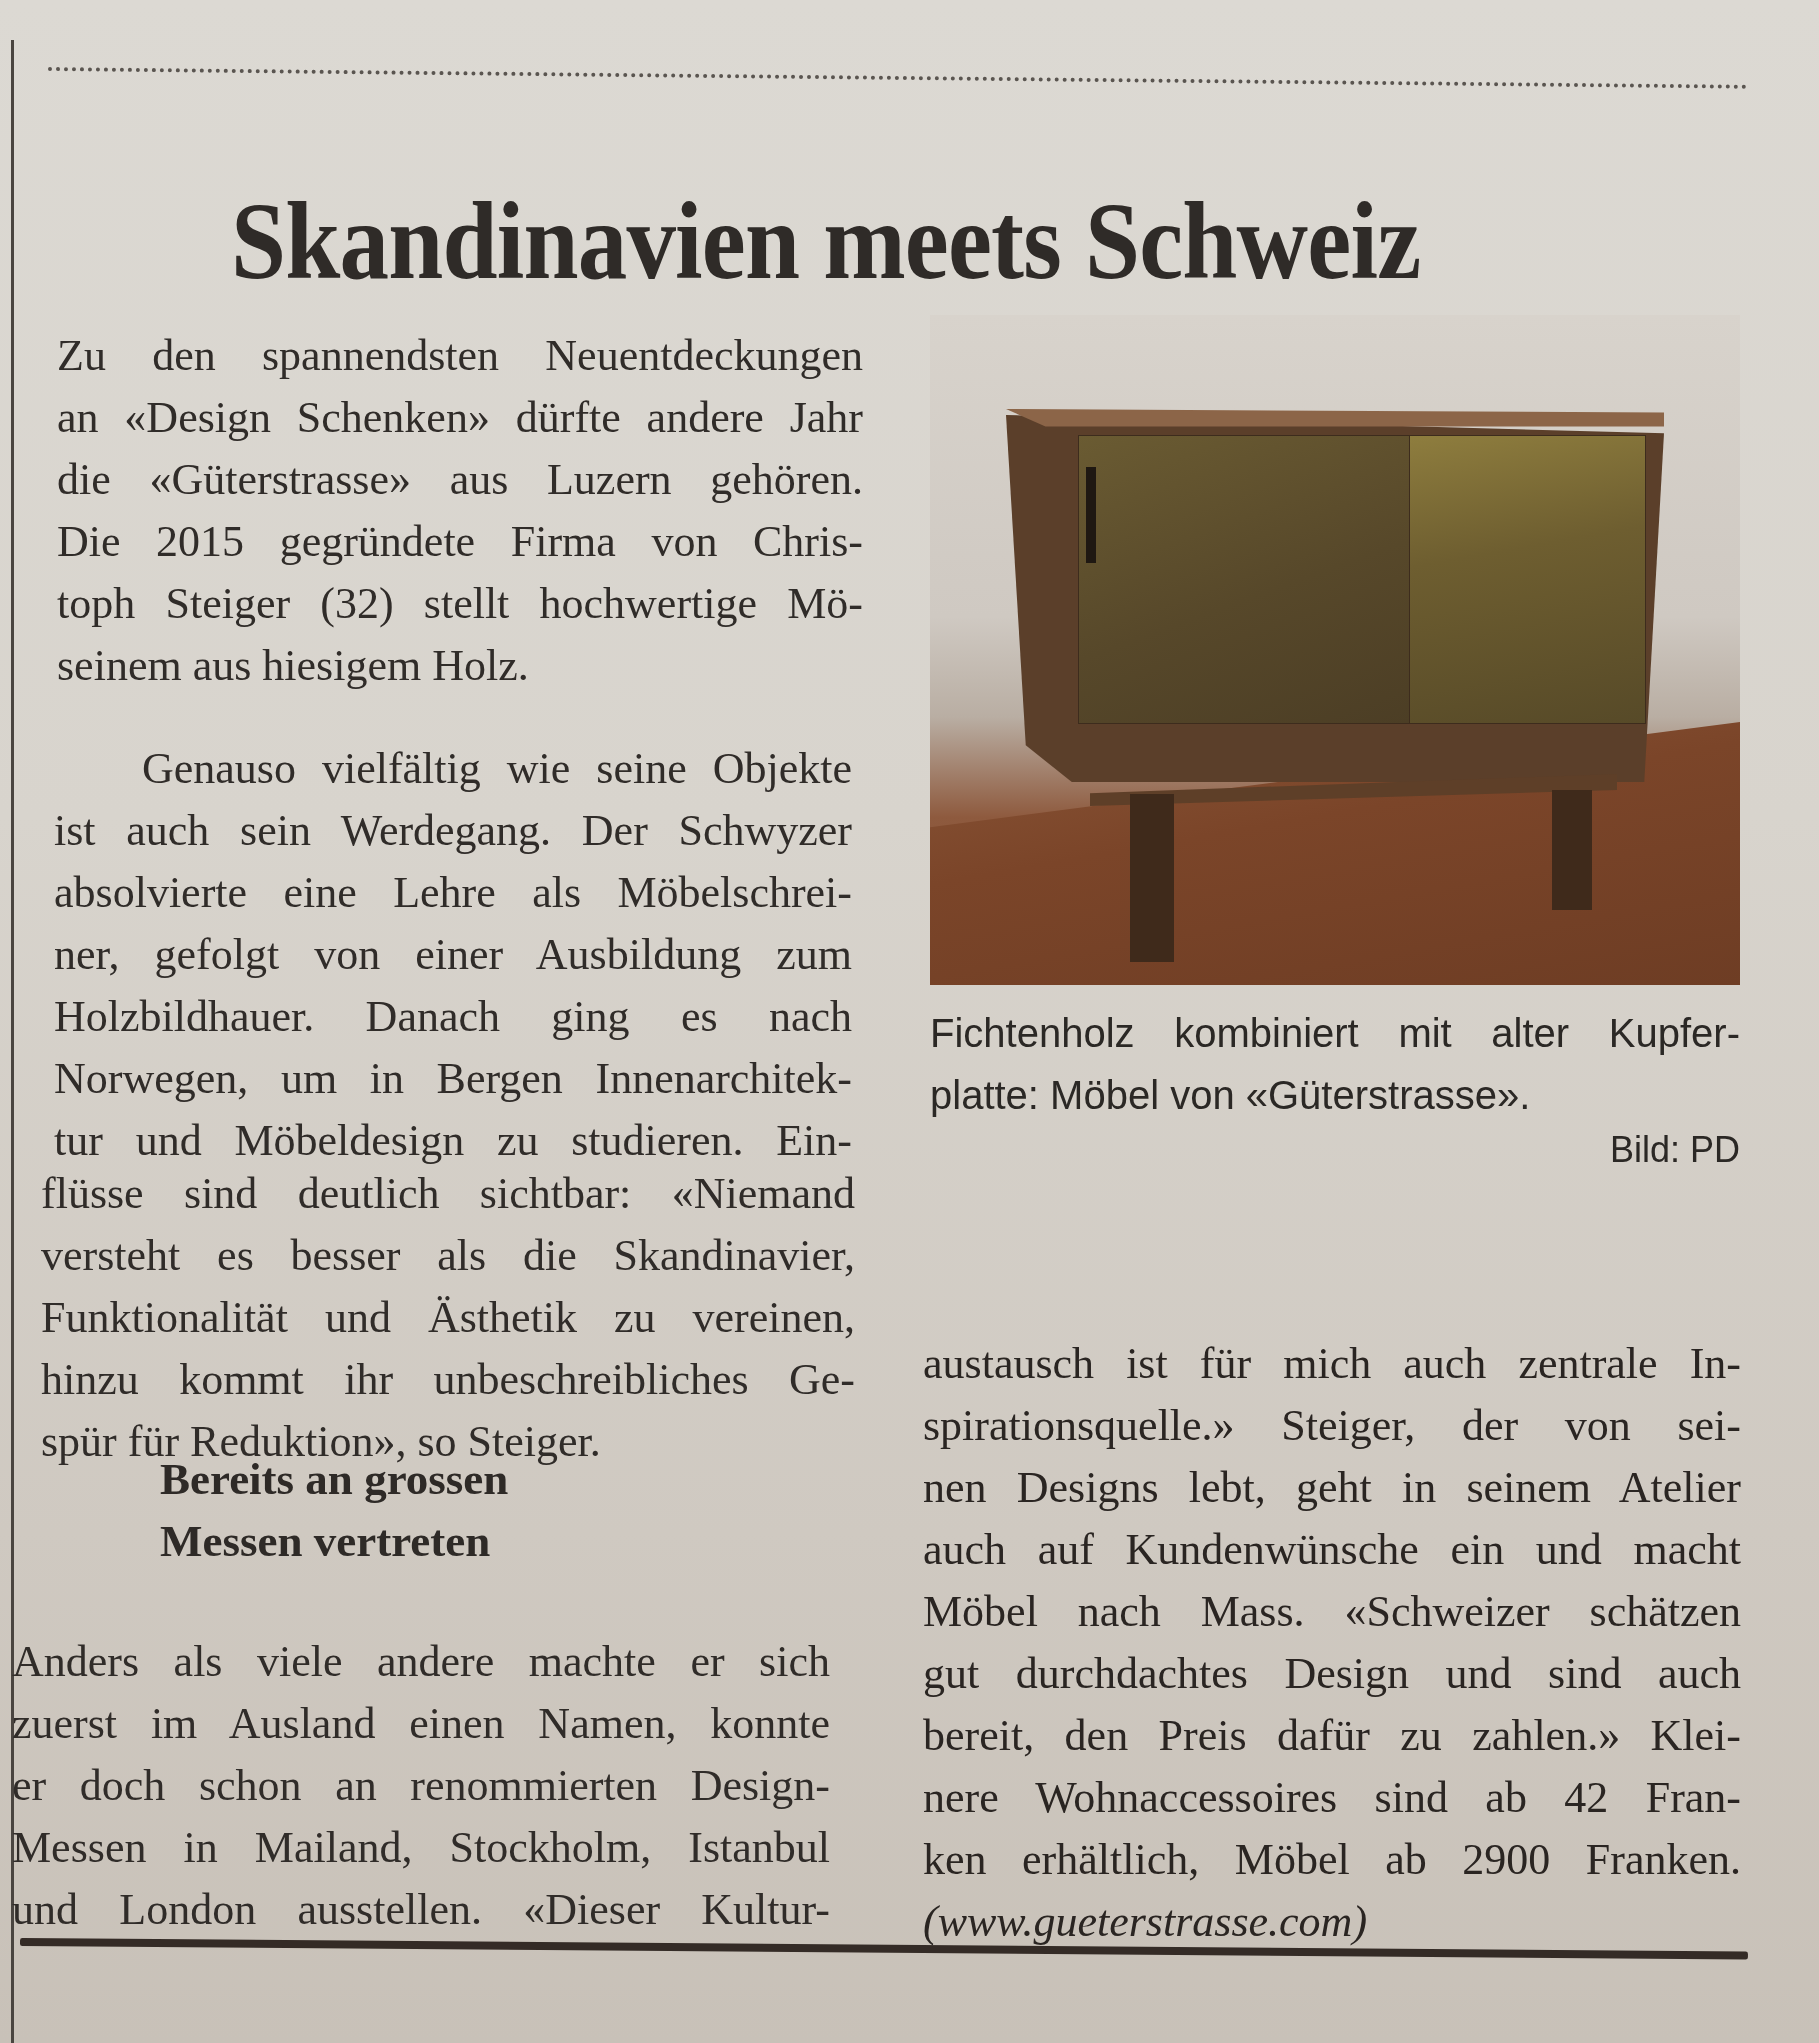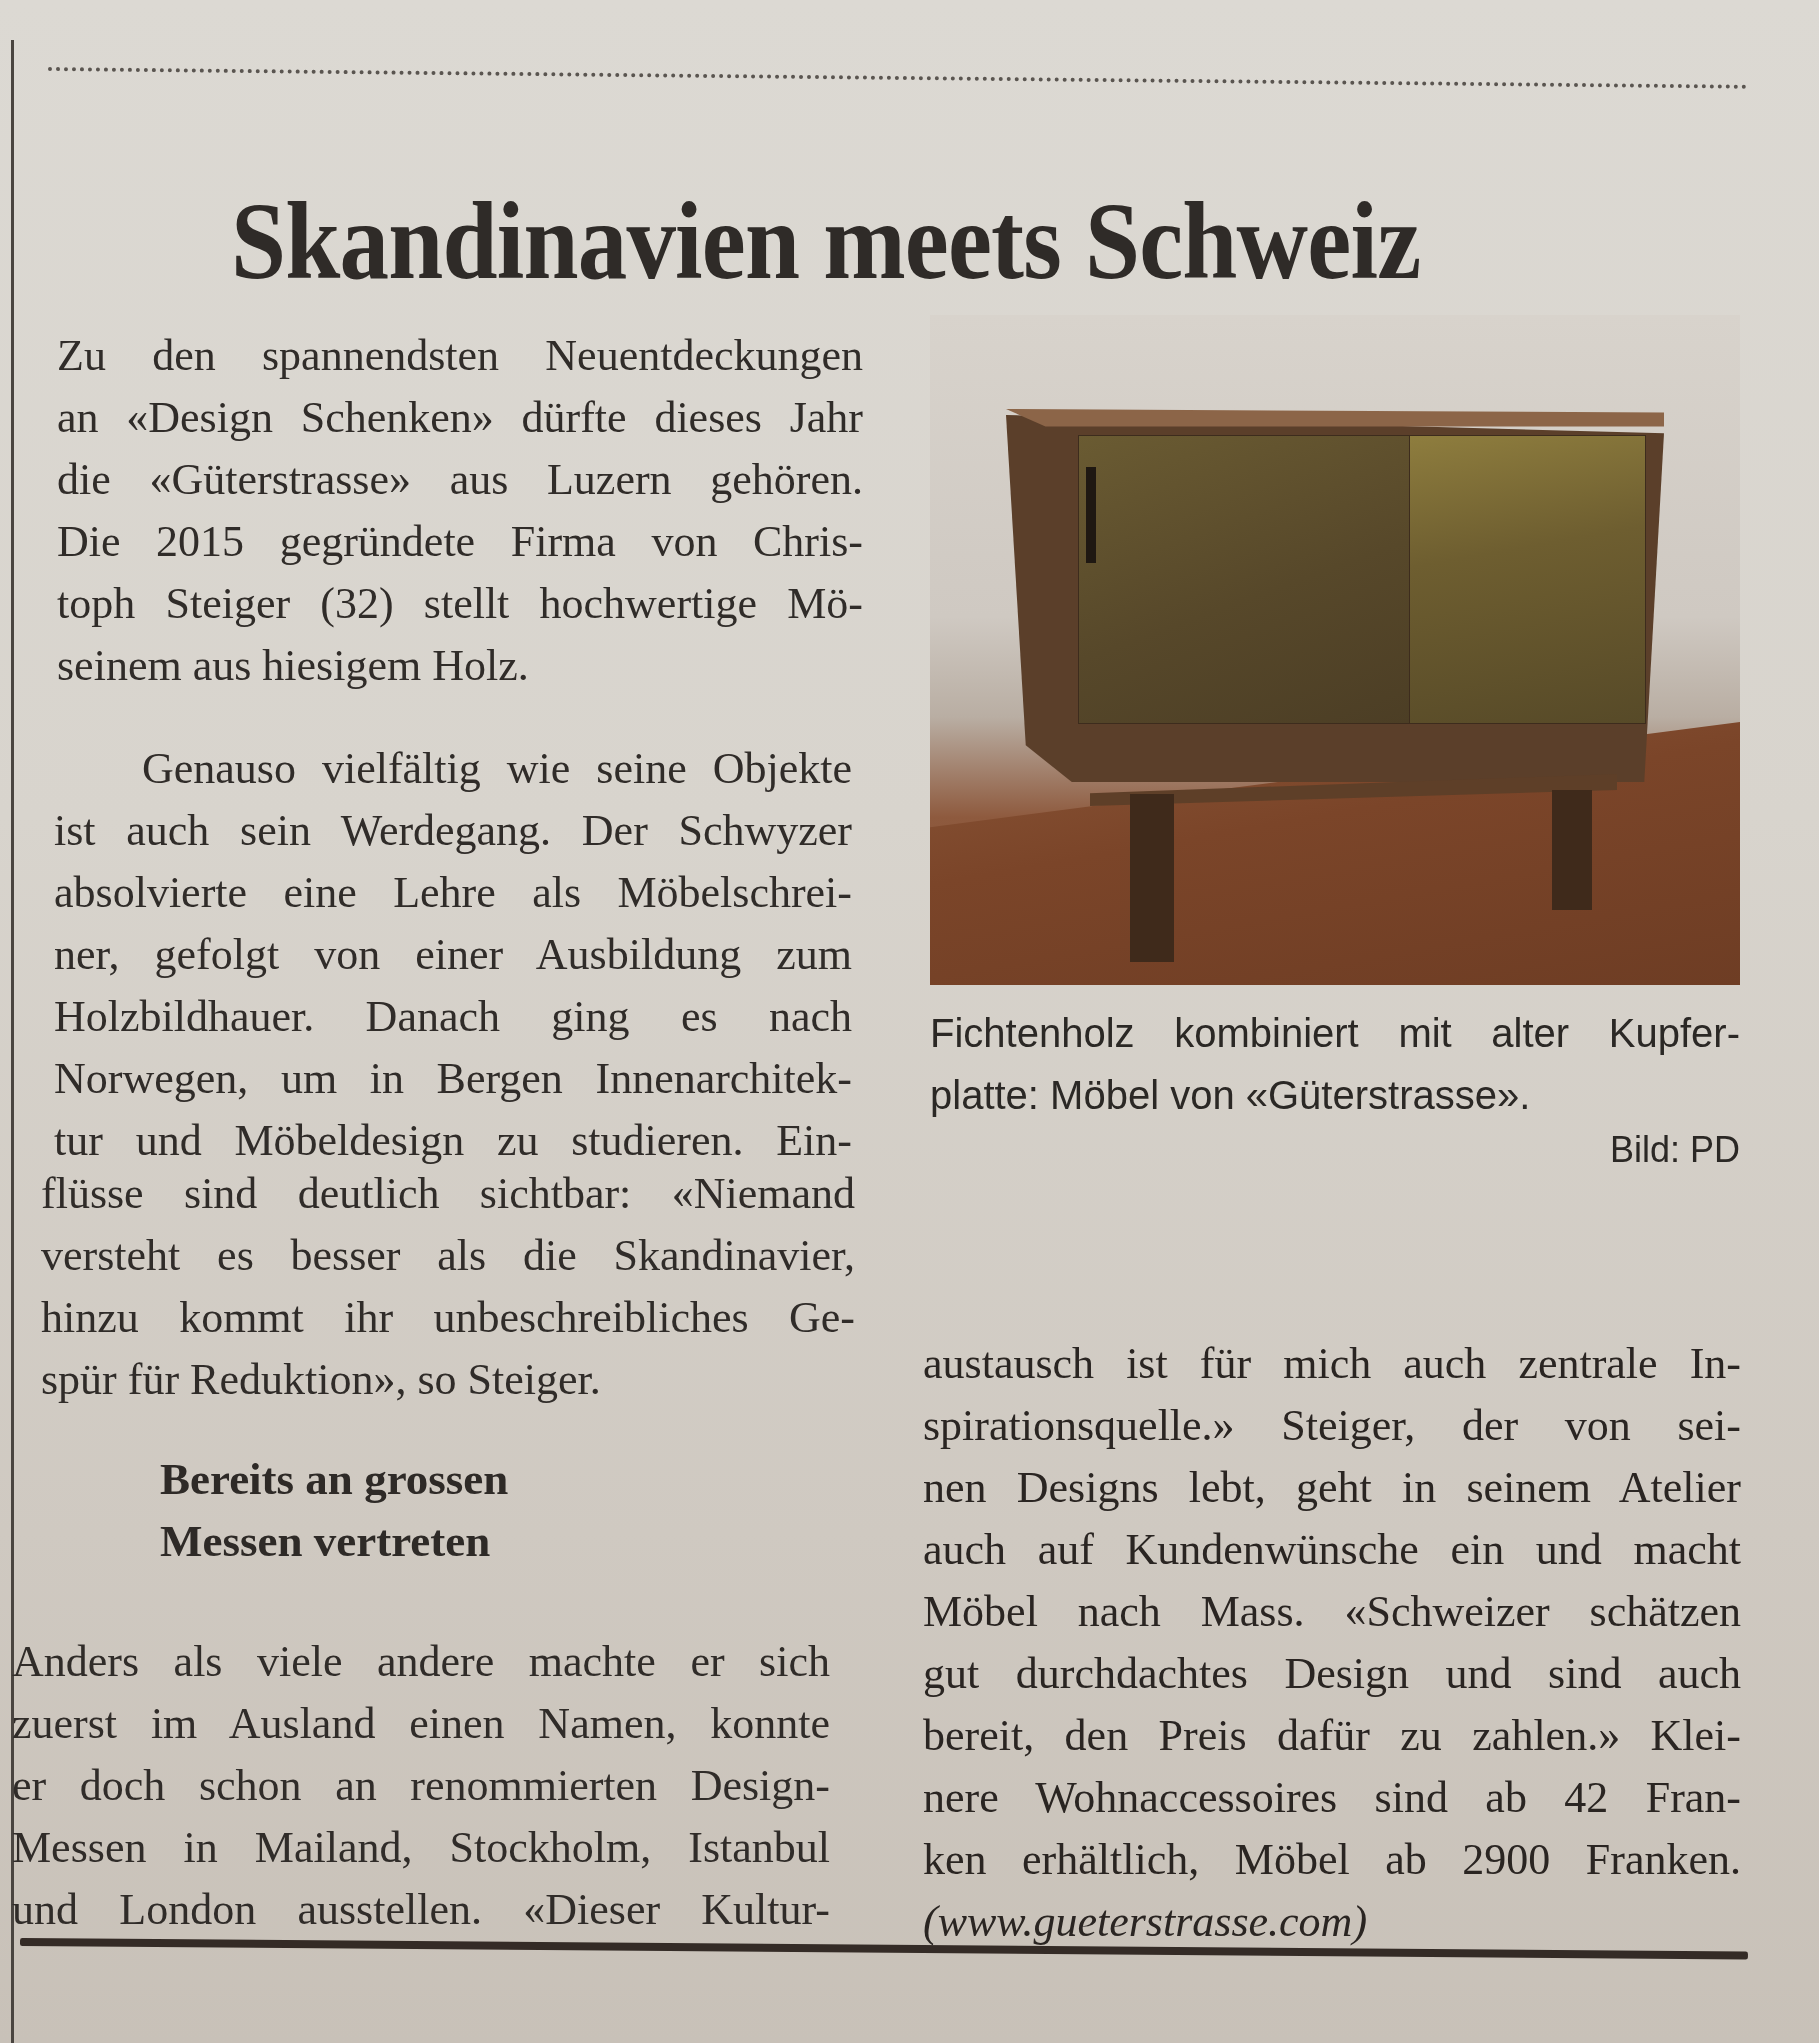--- a/index.html
+++ b/index.html
@@ -102,40 +102,41 @@
 <body>
 
 <div class="page">
   <div class="left-rule"></div>
   <div class="dotted-rule"></div>
 
   <h1 class="headline">Skandinavien meets Schweiz</h1>
 
   <div class="col col-left-1">
     <span class="line">Zu den spannendsten Neuentdeckungen</span>
-    <span class="line">an «Design Schenken» dürfte dieses Jahr</span>
+    <span class="line">an «Design Schenken» dürfte andere Jahr</span>
     <span class="line">die «Güterstrasse» aus Luzern gehören.</span>
     <span class="line">Die 2015 gegründete Firma von Chris-</span>
     <span class="line">toph Steiger (32) stellt hochwertige Mö-</span>
     <span class="line last">seinem aus hiesigem Holz.</span>
   </div>
 
   <div class="col col-left-2">
     <span class="line indent">Genauso vielfältig wie seine Objekte</span>
     <span class="line">ist auch sein Werdegang. Der Schwyzer</span>
     <span class="line">absolvierte eine Lehre als Möbelschrei-</span>
     <span class="line">ner, gefolgt von einer Ausbildung zum</span>
     <span class="line">Holzbildhauer. Danach ging es nach</span>
     <span class="line">Norwegen, um in Bergen Innenarchitek-</span>
     <span class="line">tur und Möbeldesign zu studieren. Ein-</span>
   </div>
 
   <div class="col col-left-3">
     <span class="line">flüsse sind deutlich sichtbar: «Niemand</span>
     <span class="line">versteht es besser als die Skandinavier,</span>
+    <span class="line">Funktionalität und Ästhetik zu vereinen,</span>
     <span class="line">hinzu kommt ihr unbeschreibliches Ge-</span>
     <span class="line last">spür für Reduktion», so Steiger.</span>
   </div>
 
   <div class="subhead">
     <div>Bereits an grossen</div>
     <div>Messen vertreten</div>
   </div>
 
   <div class="col col-left-4">

